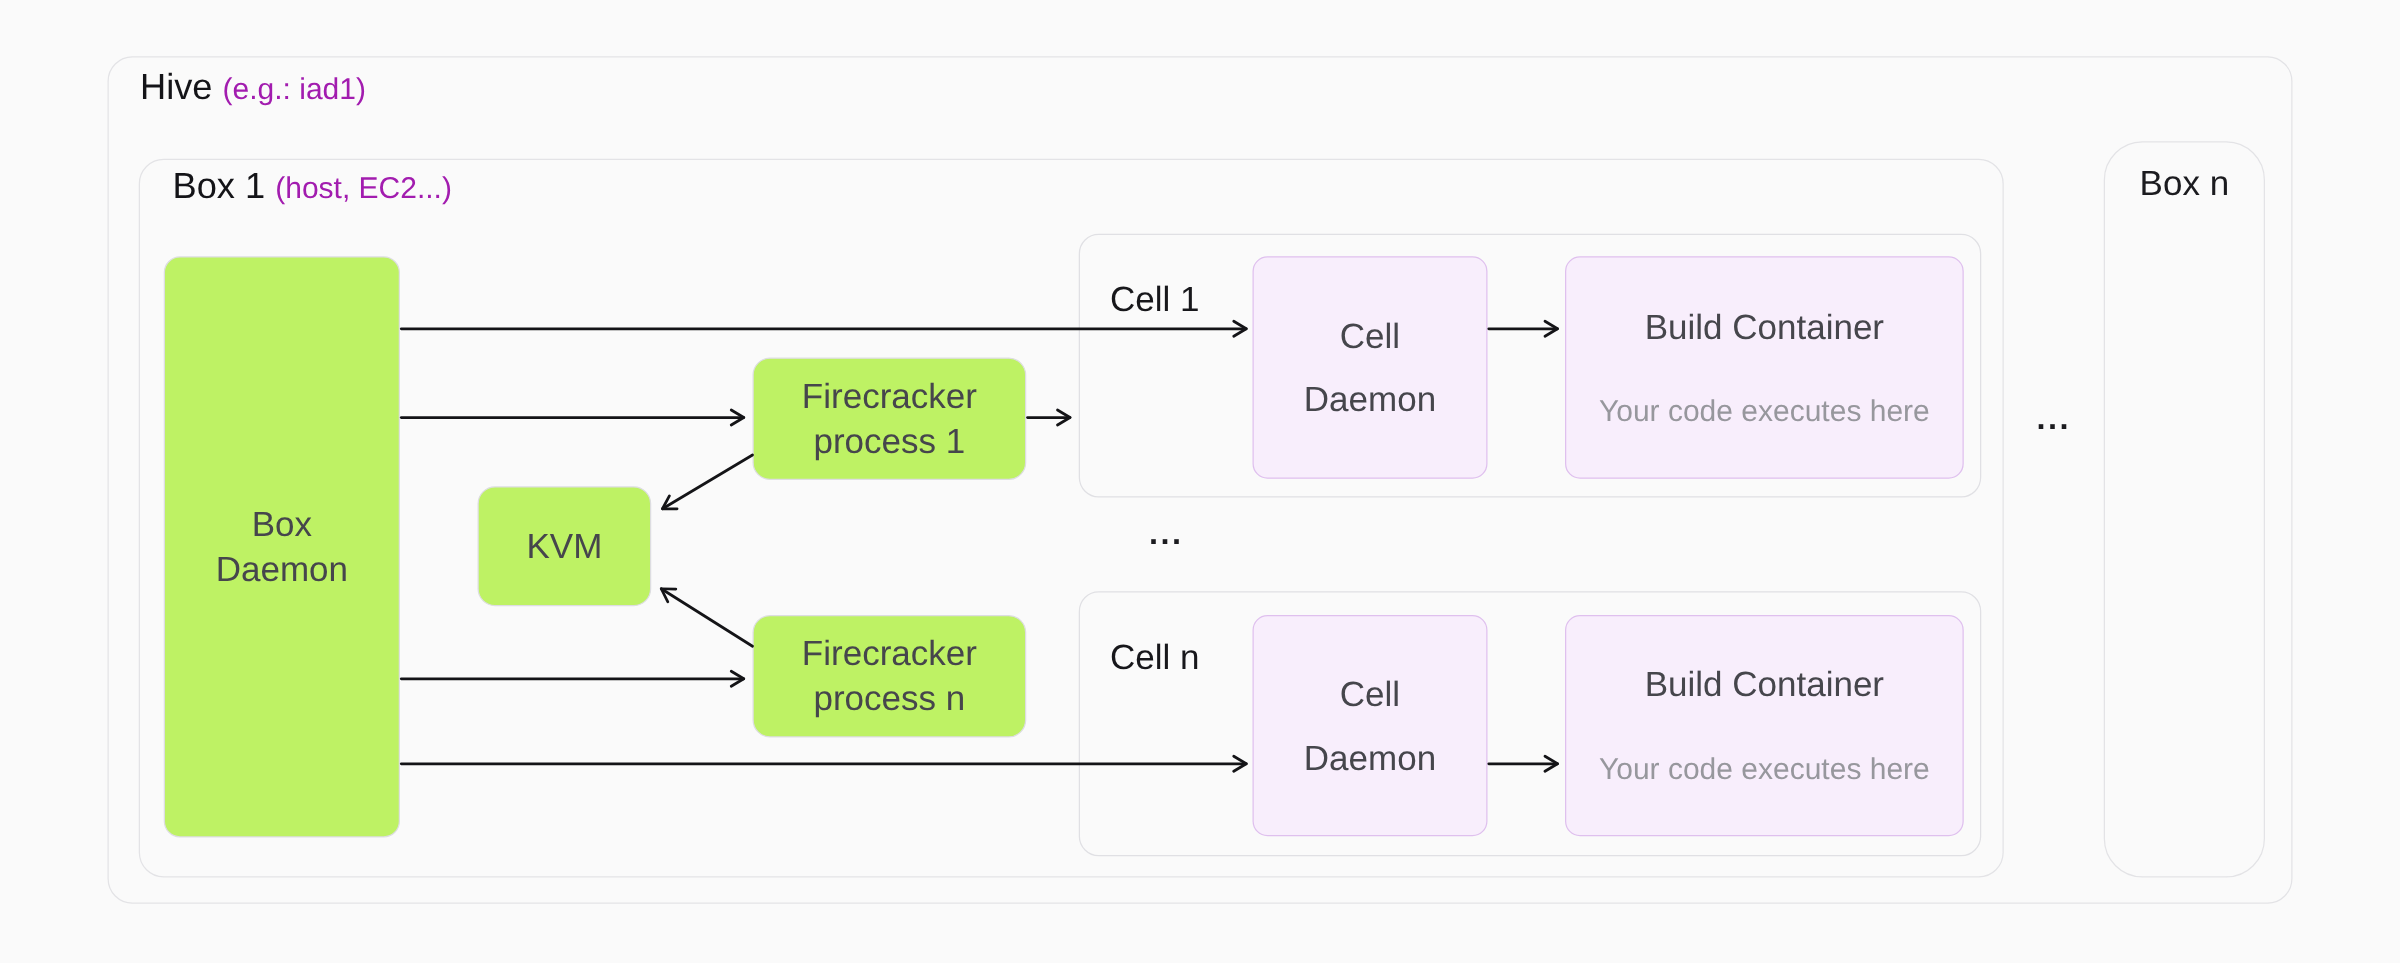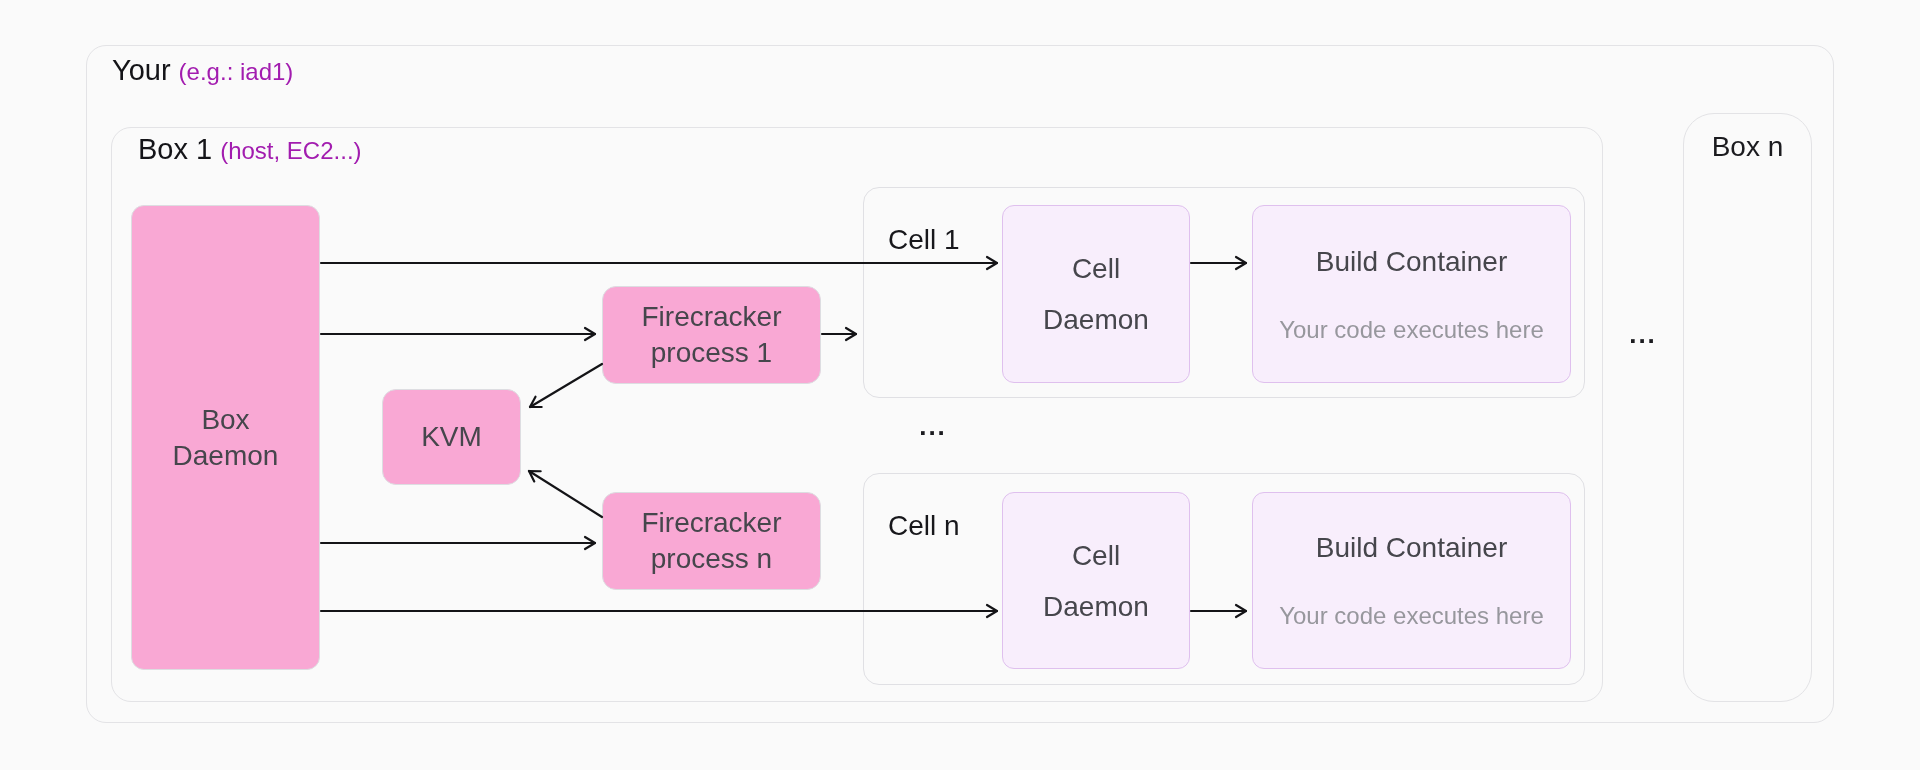--- a/index.html
+++ b/index.html
@@ -11,21 +11,21 @@
   .frame{position:absolute;border:1px solid #e3e3e6;border-radius:20px;background:transparent;}
   .hive{left:86px;top:45px;width:1748px;height:678px;}
   .box1{left:111px;top:127px;width:1492px;height:575px;}
   .boxn{left:1683px;top:113px;width:129px;height:589px;text-align:center;padding-top:17px;
         font-size:28px;color:#1b1b1f;border-radius:31px;}
   .hdr{position:absolute;font-size:29px;color:#141418;white-space:nowrap;}
   .hdr .sub{font-size:24px;color:#a21caf;margin-left:8px;}
   .hive-hdr{left:112px;top:54px;}
   .box1-hdr{left:138px;top:133px;}
   .node{
-    position:absolute;background:#f9a8d4;border:1px solid #dddde1;border-radius:14px;
+    position:absolute;background:#bef264;border:1px solid #dddde1;border-radius:14px;
     display:flex;flex-direction:column;align-items:center;justify-content:center;
     font-size:28px;line-height:36px;color:#46464c;text-align:center;
   }
   .box-daemon{left:131px;top:205px;width:189px;height:465px;border-radius:13px;}
   .kvm{left:382px;top:389px;width:139px;height:96px;}
   .fc1{left:602px;top:286px;width:219px;height:98px;}
   .fcn{left:602px;top:492px;width:219px;height:98px;}
   .cell{position:absolute;border:1px solid #e0e0e4;border-radius:16px;background:transparent;}
   .cell1{left:863px;top:187px;width:722px;height:211px;}
   .celln{left:863px;top:473px;width:722px;height:212px;}
@@ -48,21 +48,21 @@
   .dots-boxes{left:1613px;top:316px;}
   .arrows{position:absolute;left:0;top:0;width:1920px;height:770px;pointer-events:none;}
 </style>
 </head>
 <body>
 
 <div class="canvas">
 
   <div class="frame hive"></div>
   <div class="hdr hive-hdr">
-    <span>Your</span><span class="sub">(e.g.: iad1)</span>
+    <span>Hive</span><span class="sub">(e.g.: iad1)</span>
   </div>
 
   <div class="frame box1"></div>
   <div class="hdr box1-hdr">
     <span>Box 1</span><span class="sub">(host, EC2...)</span>
   </div>
 
   <div class="frame boxn">
     <span>Box n</span>
   </div>

